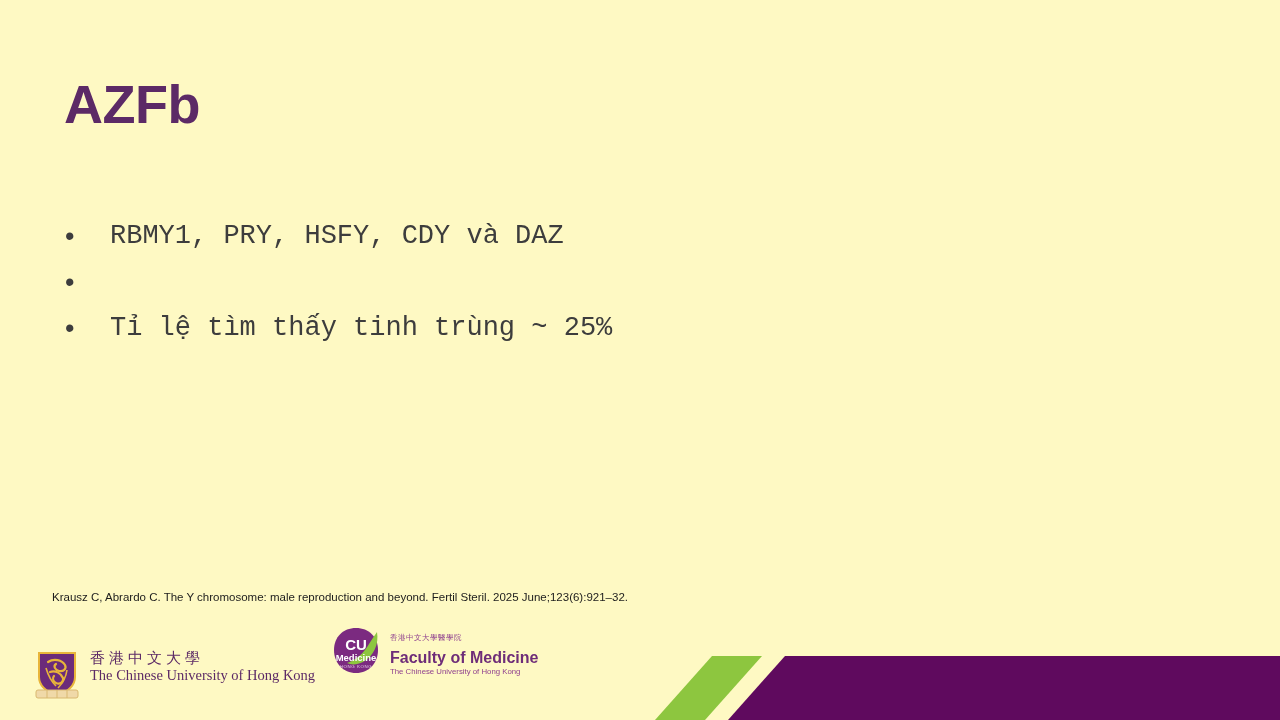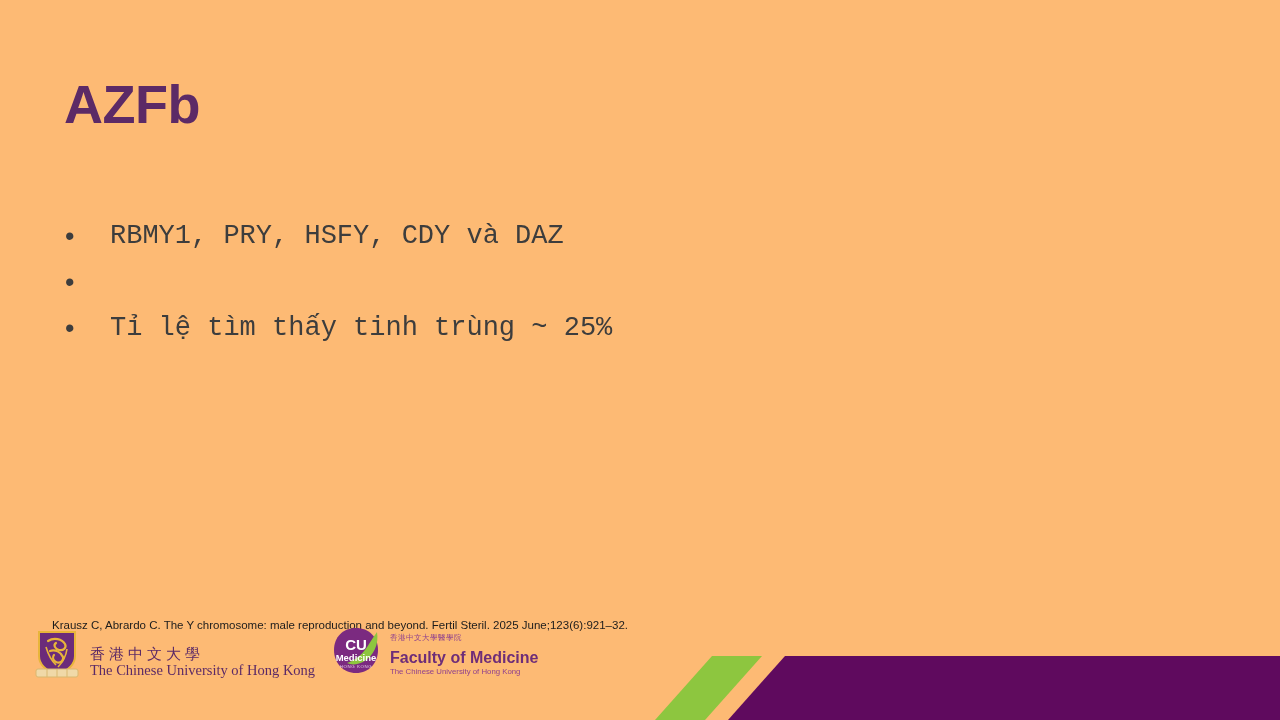--- a/index.html
+++ b/index.html
@@ -8,21 +8,21 @@
     padding: 0;
     background: #ffffff;
   }
   body {
     font-family: "Liberation Sans", sans-serif;
   }
   #slide {
     position: relative;
     width: 1280px;
     height: 720px;
-    background: #fdba74;
+    background: #fef9c3;
     overflow: hidden;
   }
 
   
   #slide-title {
     position: absolute;
     left: 64px;
     top: 76px;
     font-size: 54px;
     font-weight: bold;
@@ -65,43 +65,43 @@
   }
   .arrow-glyph {
     font-weight: bold;
     font-size: 25px;
   }
 
   
   #citation {
     position: absolute;
     left: 52px;
-    top: 619px;
+    top: 591px;
     font-size: 11.5px;
     color: #1c1c1c;
     white-space: nowrap;
   }
 
   
   #footer-band {
     position: absolute;
     left: 0;
     top: 650px;
     width: 1280px;
     height: 70px;
     pointer-events: none;
   }
 
   
   #cuhk-logo {
     position: absolute;
     left: 34px;
-    top: 629px;
+    top: 650px;
     display: flex;
-    align-items: flex-end;
+    align-items: flex-start;
   }
   #cuhk-shield {
     width: 46px;
     height: 50px;
     flex: 0 0 auto;
   }
   #cuhk-wordmark {
     margin-left: 10px;
     line-height: 1.1;
   }

